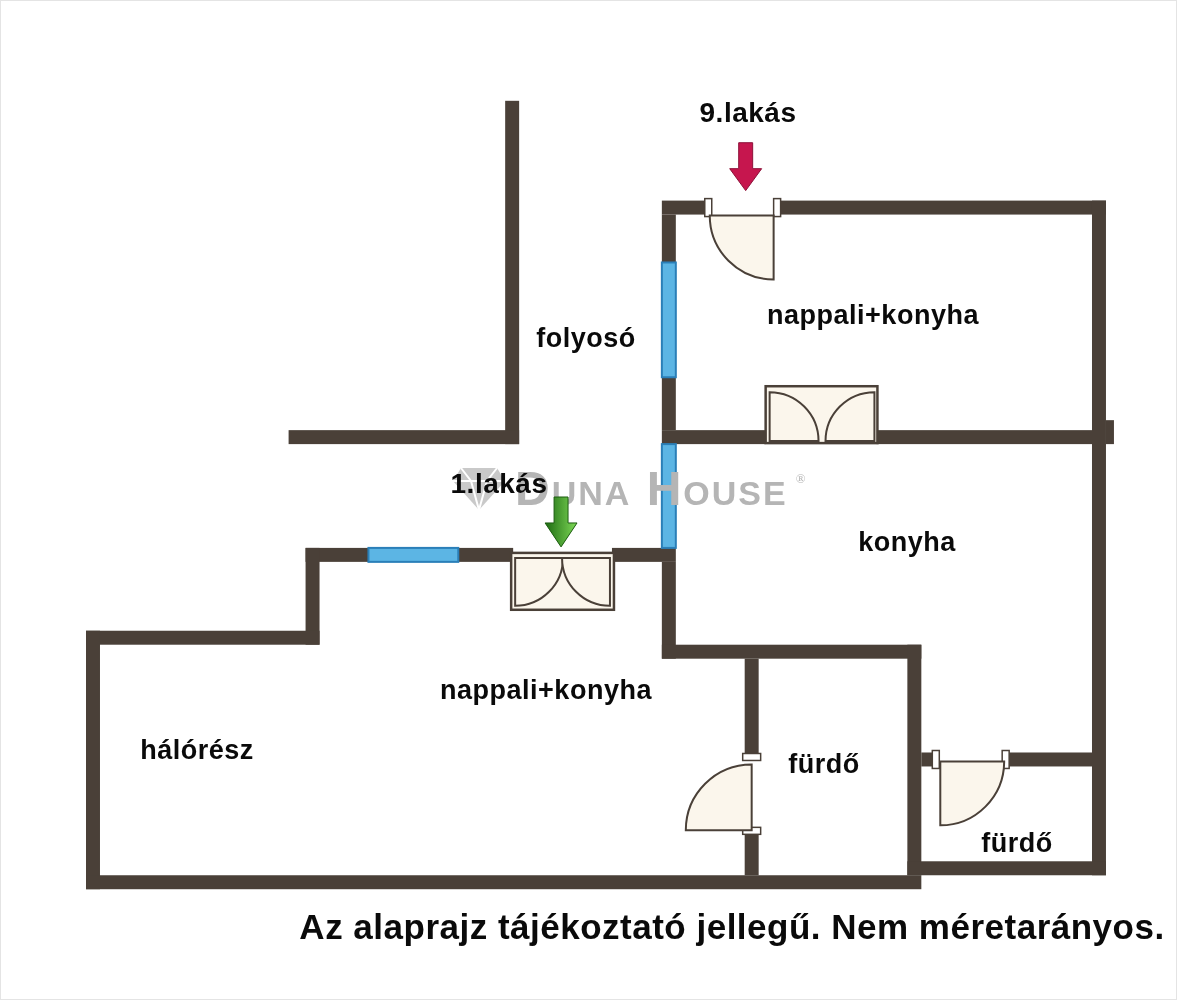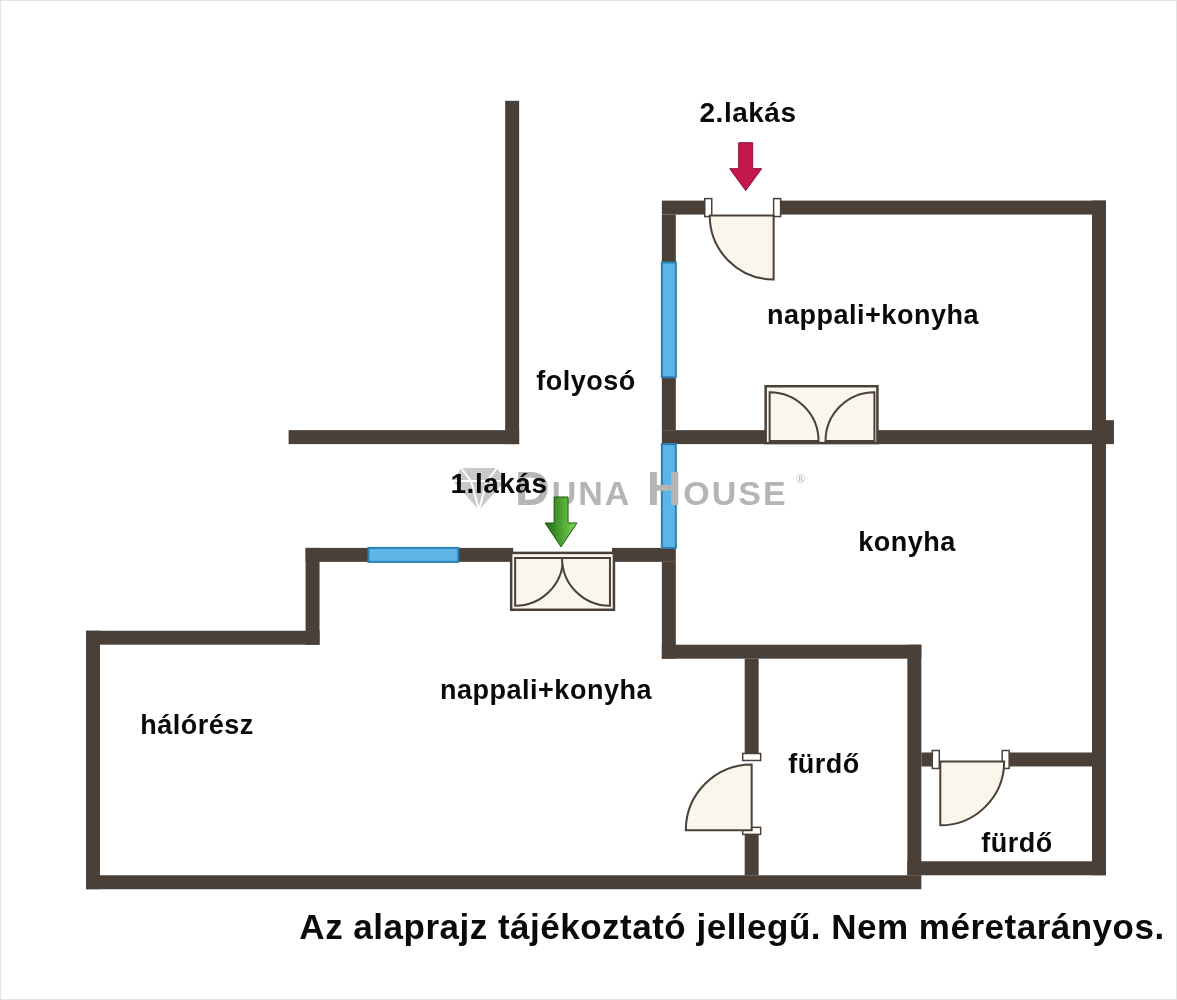--- a/index.html
+++ b/index.html
@@ -153,24 +153,24 @@
     <defs>
       <linearGradient id="greenGrad" x1="0" y1="0" x2="1" y2="0">
         <stop offset="0" style="stop-color:var(--arrow_green_dark)"></stop>
         <stop offset="1" style="stop-color:var(--arrow_green_light)"></stop>
       </linearGradient>
     </defs>
     <path class="arrow-red" d="M739,142 L753,142 L753,168 L762,168 L746,190 L730,168 L739,168 Z"></path>
     <path class="arrow-green" d="M554,497 L568,497 L568,523 L577,523 L561,547 L545,523 L554,523 Z"></path>
   </svg>
 
-  <div class="plan-label title-label" style="left:747px;top:96px;">2.lakás</div>
-  <div class="plan-label" style="left:585px;top:322px;margin-top:43px;">folyosó</div>
+  <div class="plan-label title-label" style="left:747px;top:96px;">9.lakás</div>
+  <div class="plan-label" style="left:585px;top:322px;">folyosó</div>
   <div class="plan-label" style="left:872px;top:299px;">nappali+konyha</div>
   <div class="plan-label title-label" style="left:498px;top:467px;">1.lakás</div>
   <div class="plan-label" style="left:906px;top:526px;">konyha</div>
   <div class="plan-label" style="left:545px;top:674px;">nappali+konyha</div>
-  <div class="plan-label" style="left:196px;top:709px;">hálórész</div>
+  <div class="plan-label" style="left:196px;top:734px;">hálórész</div>
   <div class="plan-label" style="left:823px;top:748px;">fürdő</div>
   <div class="plan-label" style="left:1016px;top:827px;">fürdő</div>
   <div class="plan-label disclaimer" style="left:731px;top:906px;">Az alaprajz tájékoztató jellegű. Nem méretarányos.</div>
 
 </div>
 
 </body></html>

